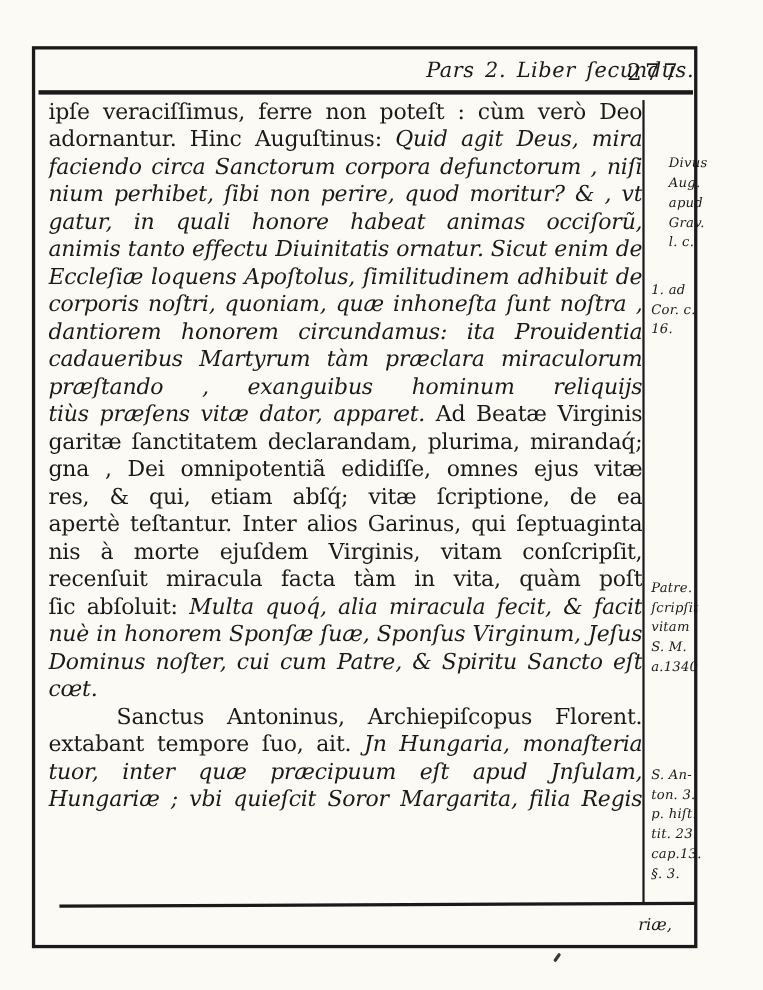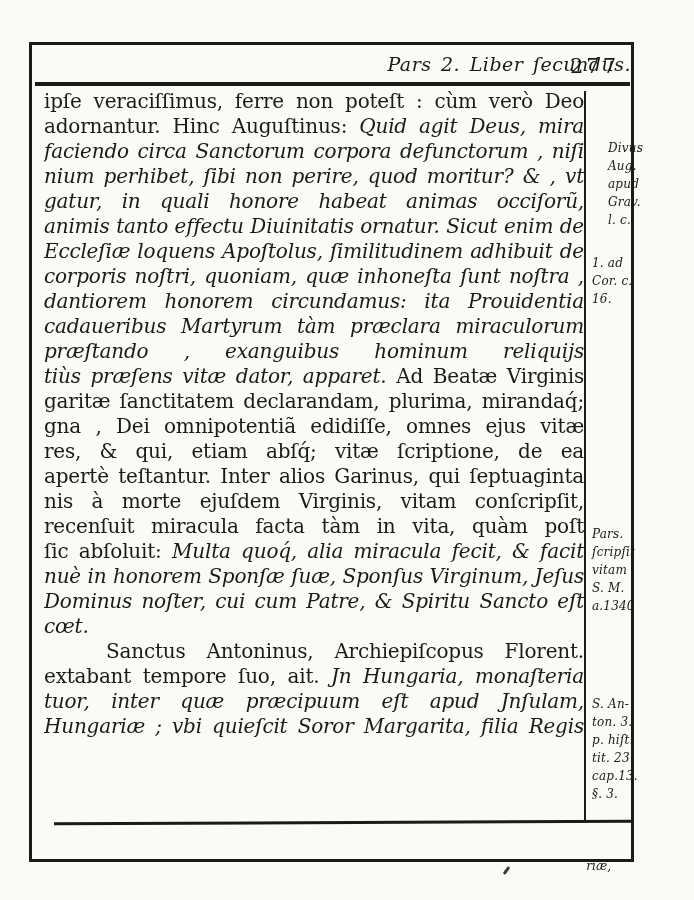--- a/index.html
+++ b/index.html
@@ -50,21 +50,21 @@
     letter-spacing:0.2px;
   }
   .mline { white-space:nowrap; }
   .bottom-rule {
     position:absolute; left:22px; top:776px; width:578px; height:3px;
     background:var(--ink,#1a1a1a);
     transform:rotate(-0.25deg);
   }
   .catchword {
     position:absolute; right:20px; top:786px;
-    font-style:italic; font-size:12px;margin-top:28px;
+    font-style:italic; font-size:15px;
   }
   .speck {
     position:absolute; left:502px; top:869px; width:9px; height:3px;
     background:#3a3a38; transform:rotate(-55deg); border-radius:2px;
   }
 </style>
 </head>
 <body>
 
 <div class="page" style="--ink: #1a1a1a; --paper: #fbfaf5;">
@@ -114,21 +114,21 @@
           <div class="mline">apud</div>
           <div class="mline">Grav.</div>
           <div class="mline">l. c.</div>
         </div>
         <div class="margin-note" style="top: 209px;">
           <div class="mline">1. ad</div>
           <div class="mline">Cor. c.</div>
           <div class="mline">16.</div>
         </div>
         <div class="margin-note" style="top: 480px;">
-          <div class="mline">Pars.</div>
+          <div class="mline">Patre.</div>
           <div class="mline">ſcripſit</div>
           <div class="mline">vitam</div>
           <div class="mline">S. M.</div>
           <div class="mline">a.1340</div>
         </div>
         <div class="margin-note" style="top: 650px;">
           <div class="mline">S. An-</div>
           <div class="mline">ton. 3.</div>
           <div class="mline">p. hiſt.</div>
           <div class="mline">tit. 23.</div>

